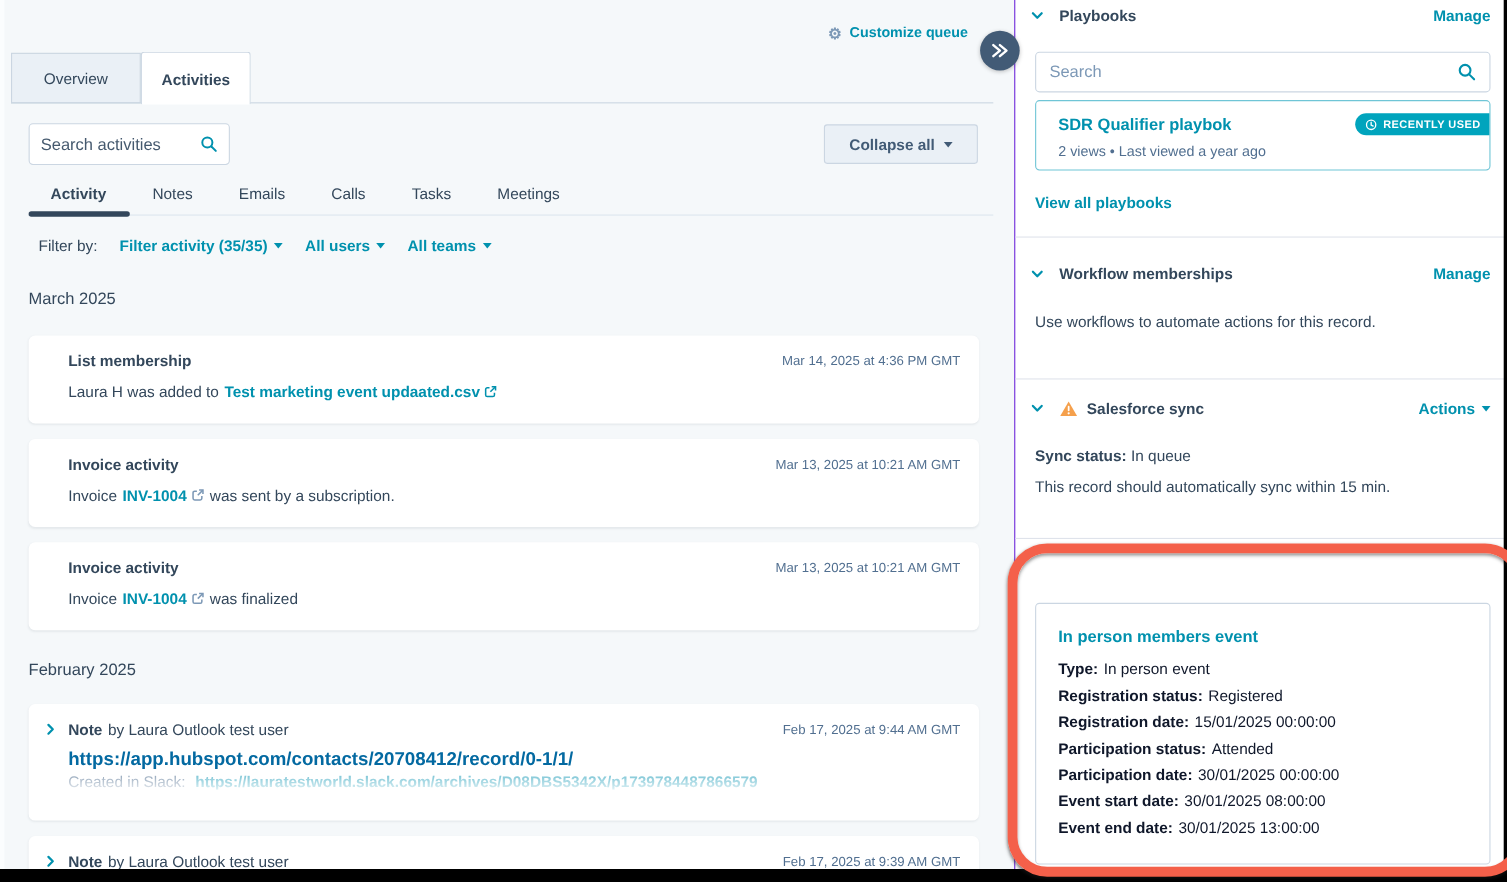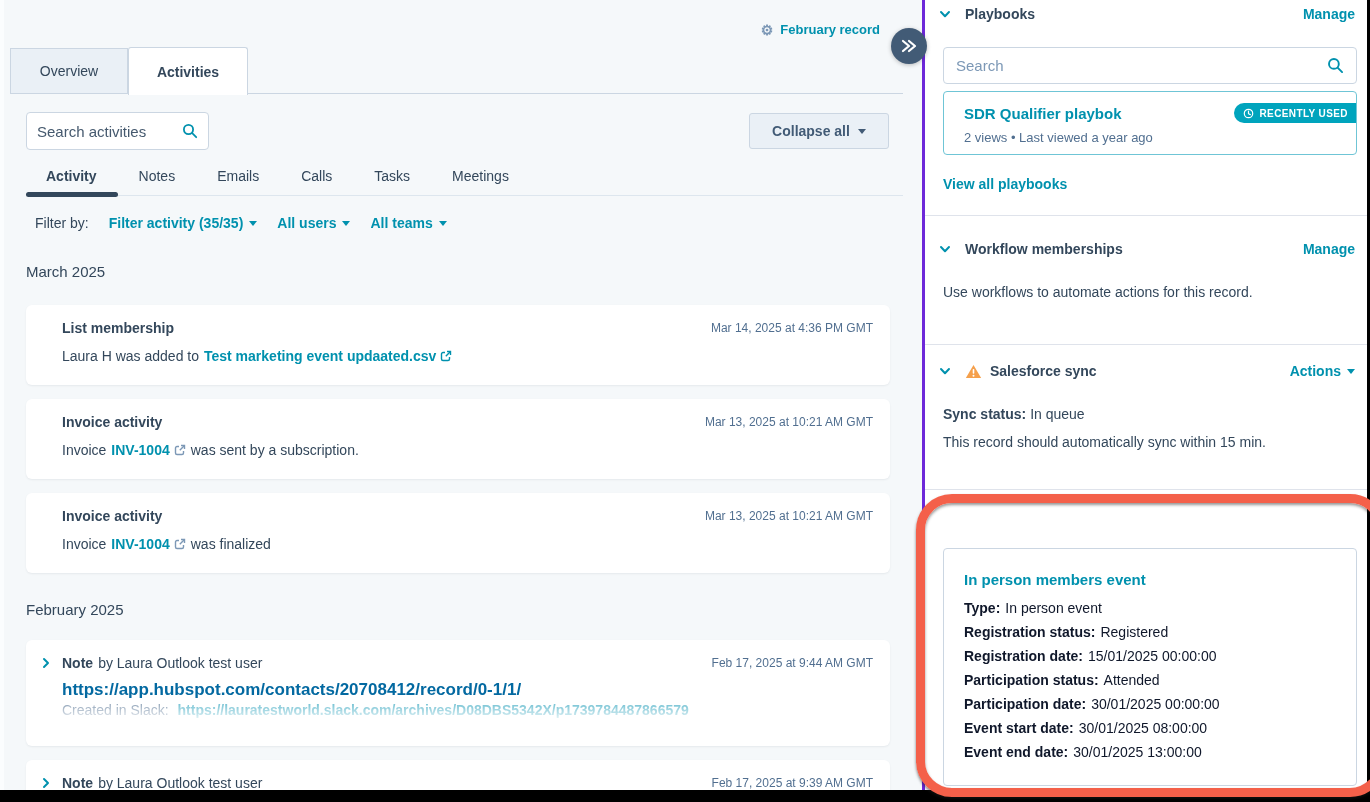--- a/index.html
+++ b/index.html
@@ -11,21 +11,21 @@
   
   #main { left:0; top:0; width:922px; height:802px; background:#f5f8fa; }
 
   .customize { top:22px; right:42px; display:flex; align-items:center; gap:7px;
     color:#0091ae; font-size:13px; font-weight:bold; cursor:pointer; }
   .gear { color:#7c98b6; font-size:14px; line-height:1; }
 
   .record-tab { height:46px; display:flex; align-items:center; justify-content:center;
     font-size:14px; color:#33475b; border:1px solid #cbd6e2; cursor:pointer; }
   .tab-overview { left:10px; top:48px; width:118px; background:#eaf0f6; }
-  .tab-activities { left:128px; top:47px; width:120px; height:48px; background:#fff;
+  .tab-activities { left:128px; top:47px; width:100px; height:48px; background:#fff;
     font-weight:bold; border-bottom:none; border-radius:3px 3px 0 0; z-index:2; }
   .tabs-rule { left:10px; top:93px; width:893px; height:1px; background:#cbd6e2; }
 
   .search-box { left:26px; top:112px; width:183px; height:38px; background:#fff;
     border:1px solid #cbd6e2; border-radius:4px; display:flex; align-items:center;
     padding:0 10px; }
   .search-box input { border:none; outline:none; width:100%; font-size:15px;
     font-family:"Liberation Sans", sans-serif; color:#33475b; background:transparent; }
   .search-box input::placeholder { color:#45596e; opacity:1; }
 
@@ -68,21 +68,21 @@
     -webkit-mask-image:linear-gradient(180deg, rgba(0,0,0,.85), rgba(0,0,0,.2));
     mask-image:linear-gradient(180deg, rgba(0,0,0,.85), rgba(0,0,0,.2)); }
   .note-slack .slack-url { color:#27a0bb; font-weight:bold; }
 
   .collapse-circle { left:891px; top:28px; width:36px; height:36px; border-radius:50%;
     background:#425b76; display:flex; align-items:center; justify-content:center;
     cursor:pointer; z-index:25; box-shadow:0 1px 4px rgba(0,0,0,.25); }
 
   
   #sidebar { left:922px; top:0; width:448px; height:802px; background:#fff;
-    border-left:3px solid #6d28d9; }
+    border-left:1px solid #6d28d9; }
   .sb-divider { left:0; width:448px; height:1px; background:#dfe3eb; }
   .sb-head { left:14px; right:15px; display:flex; align-items:center; }
   .sb-title { font-size:14px; font-weight:bold; color:#33475b; margin-left:14px; }
   .sb-action { margin-left:auto; color:#0091ae; font-size:14px; font-weight:bold;
     display:flex; align-items:center; gap:6px; cursor:pointer; }
   .sb-body { left:18px; font-size:14px; color:#33475b; }
 
   .sb-search { left:18px; top:47px; width:414px; height:37px; background:#fff;
     border:1px solid #cbd6e2; border-radius:4px; display:flex; align-items:center; padding:16px 12px; }
   .sb-search input { border:none; outline:none; width:100%; font-size:15px;
@@ -121,21 +121,21 @@
 </style>
 </head>
 <body>
 
 <div id="root">
 
   <div id="main" class="abs">
 
     <div class="abs customize">
       <span class="gear">⚙</span>
-      <span>February record</span>
+      <span>Customize queue</span>
     </div>
 
     <div class="abs record-tab tab-overview">
       <span>Overview</span>
     </div>
     <div class="abs record-tab tab-activities">
       <span>Activities</span>
     </div>
     <div class="abs tabs-rule"></div>
 

